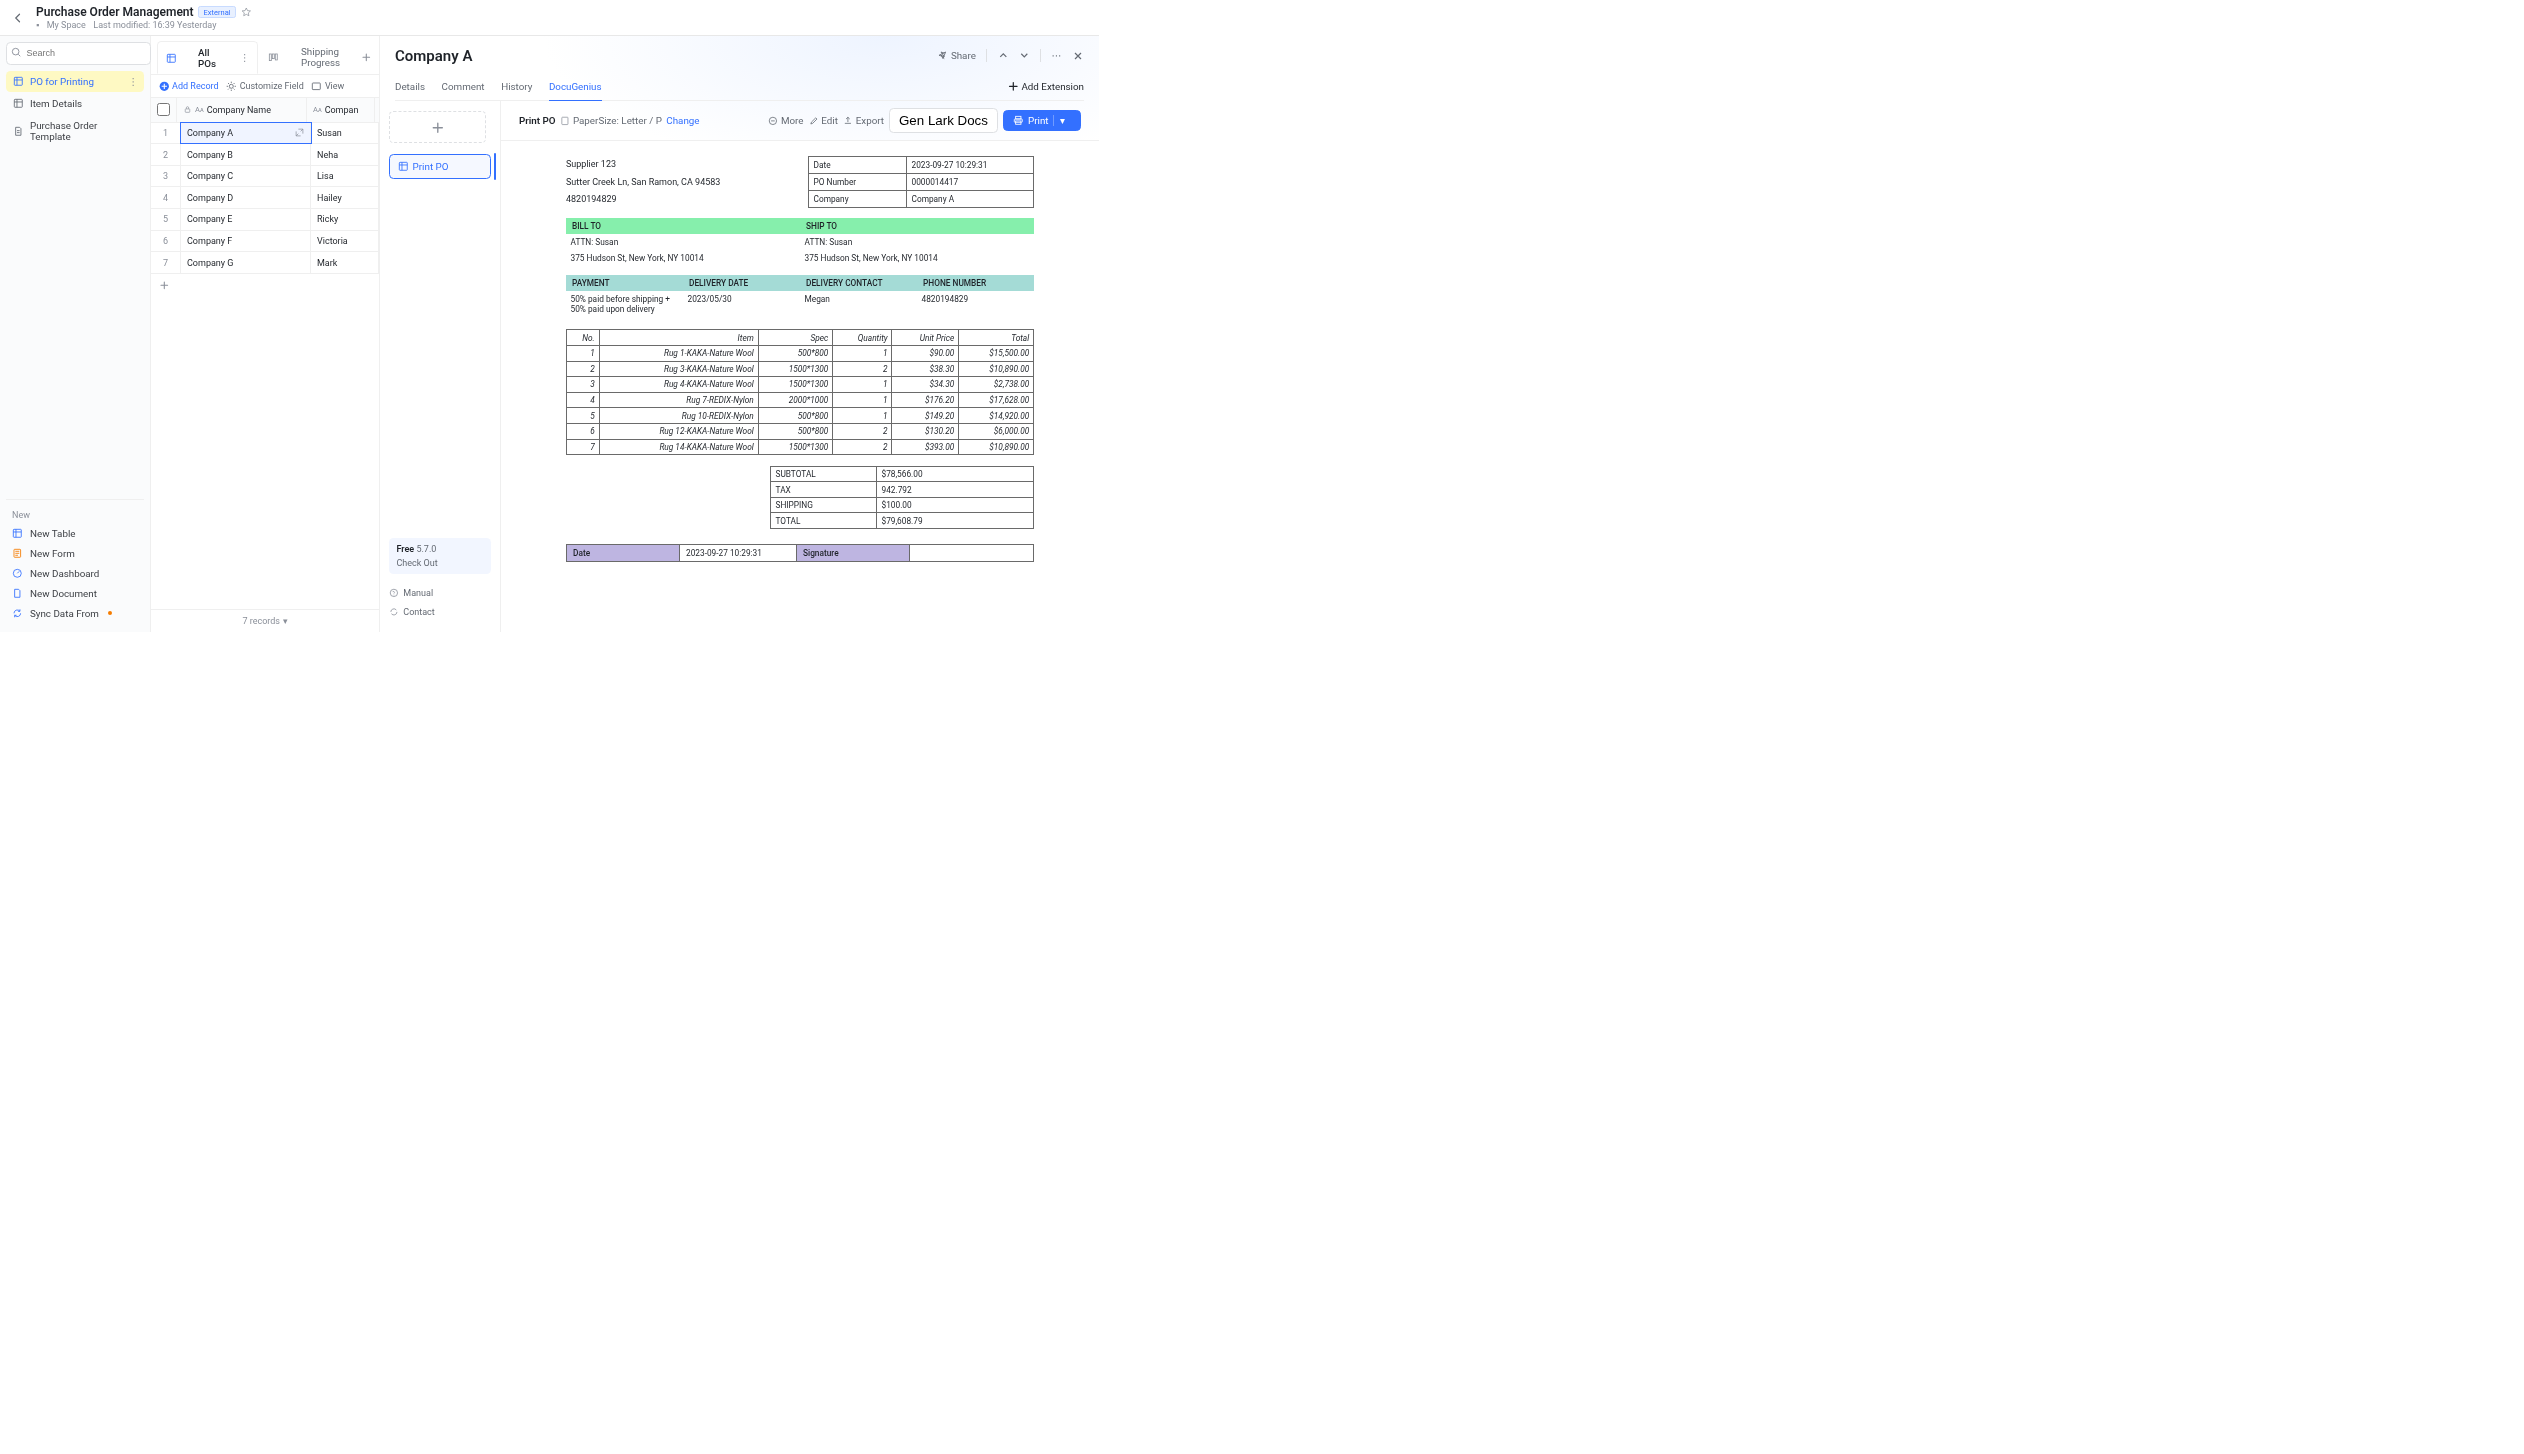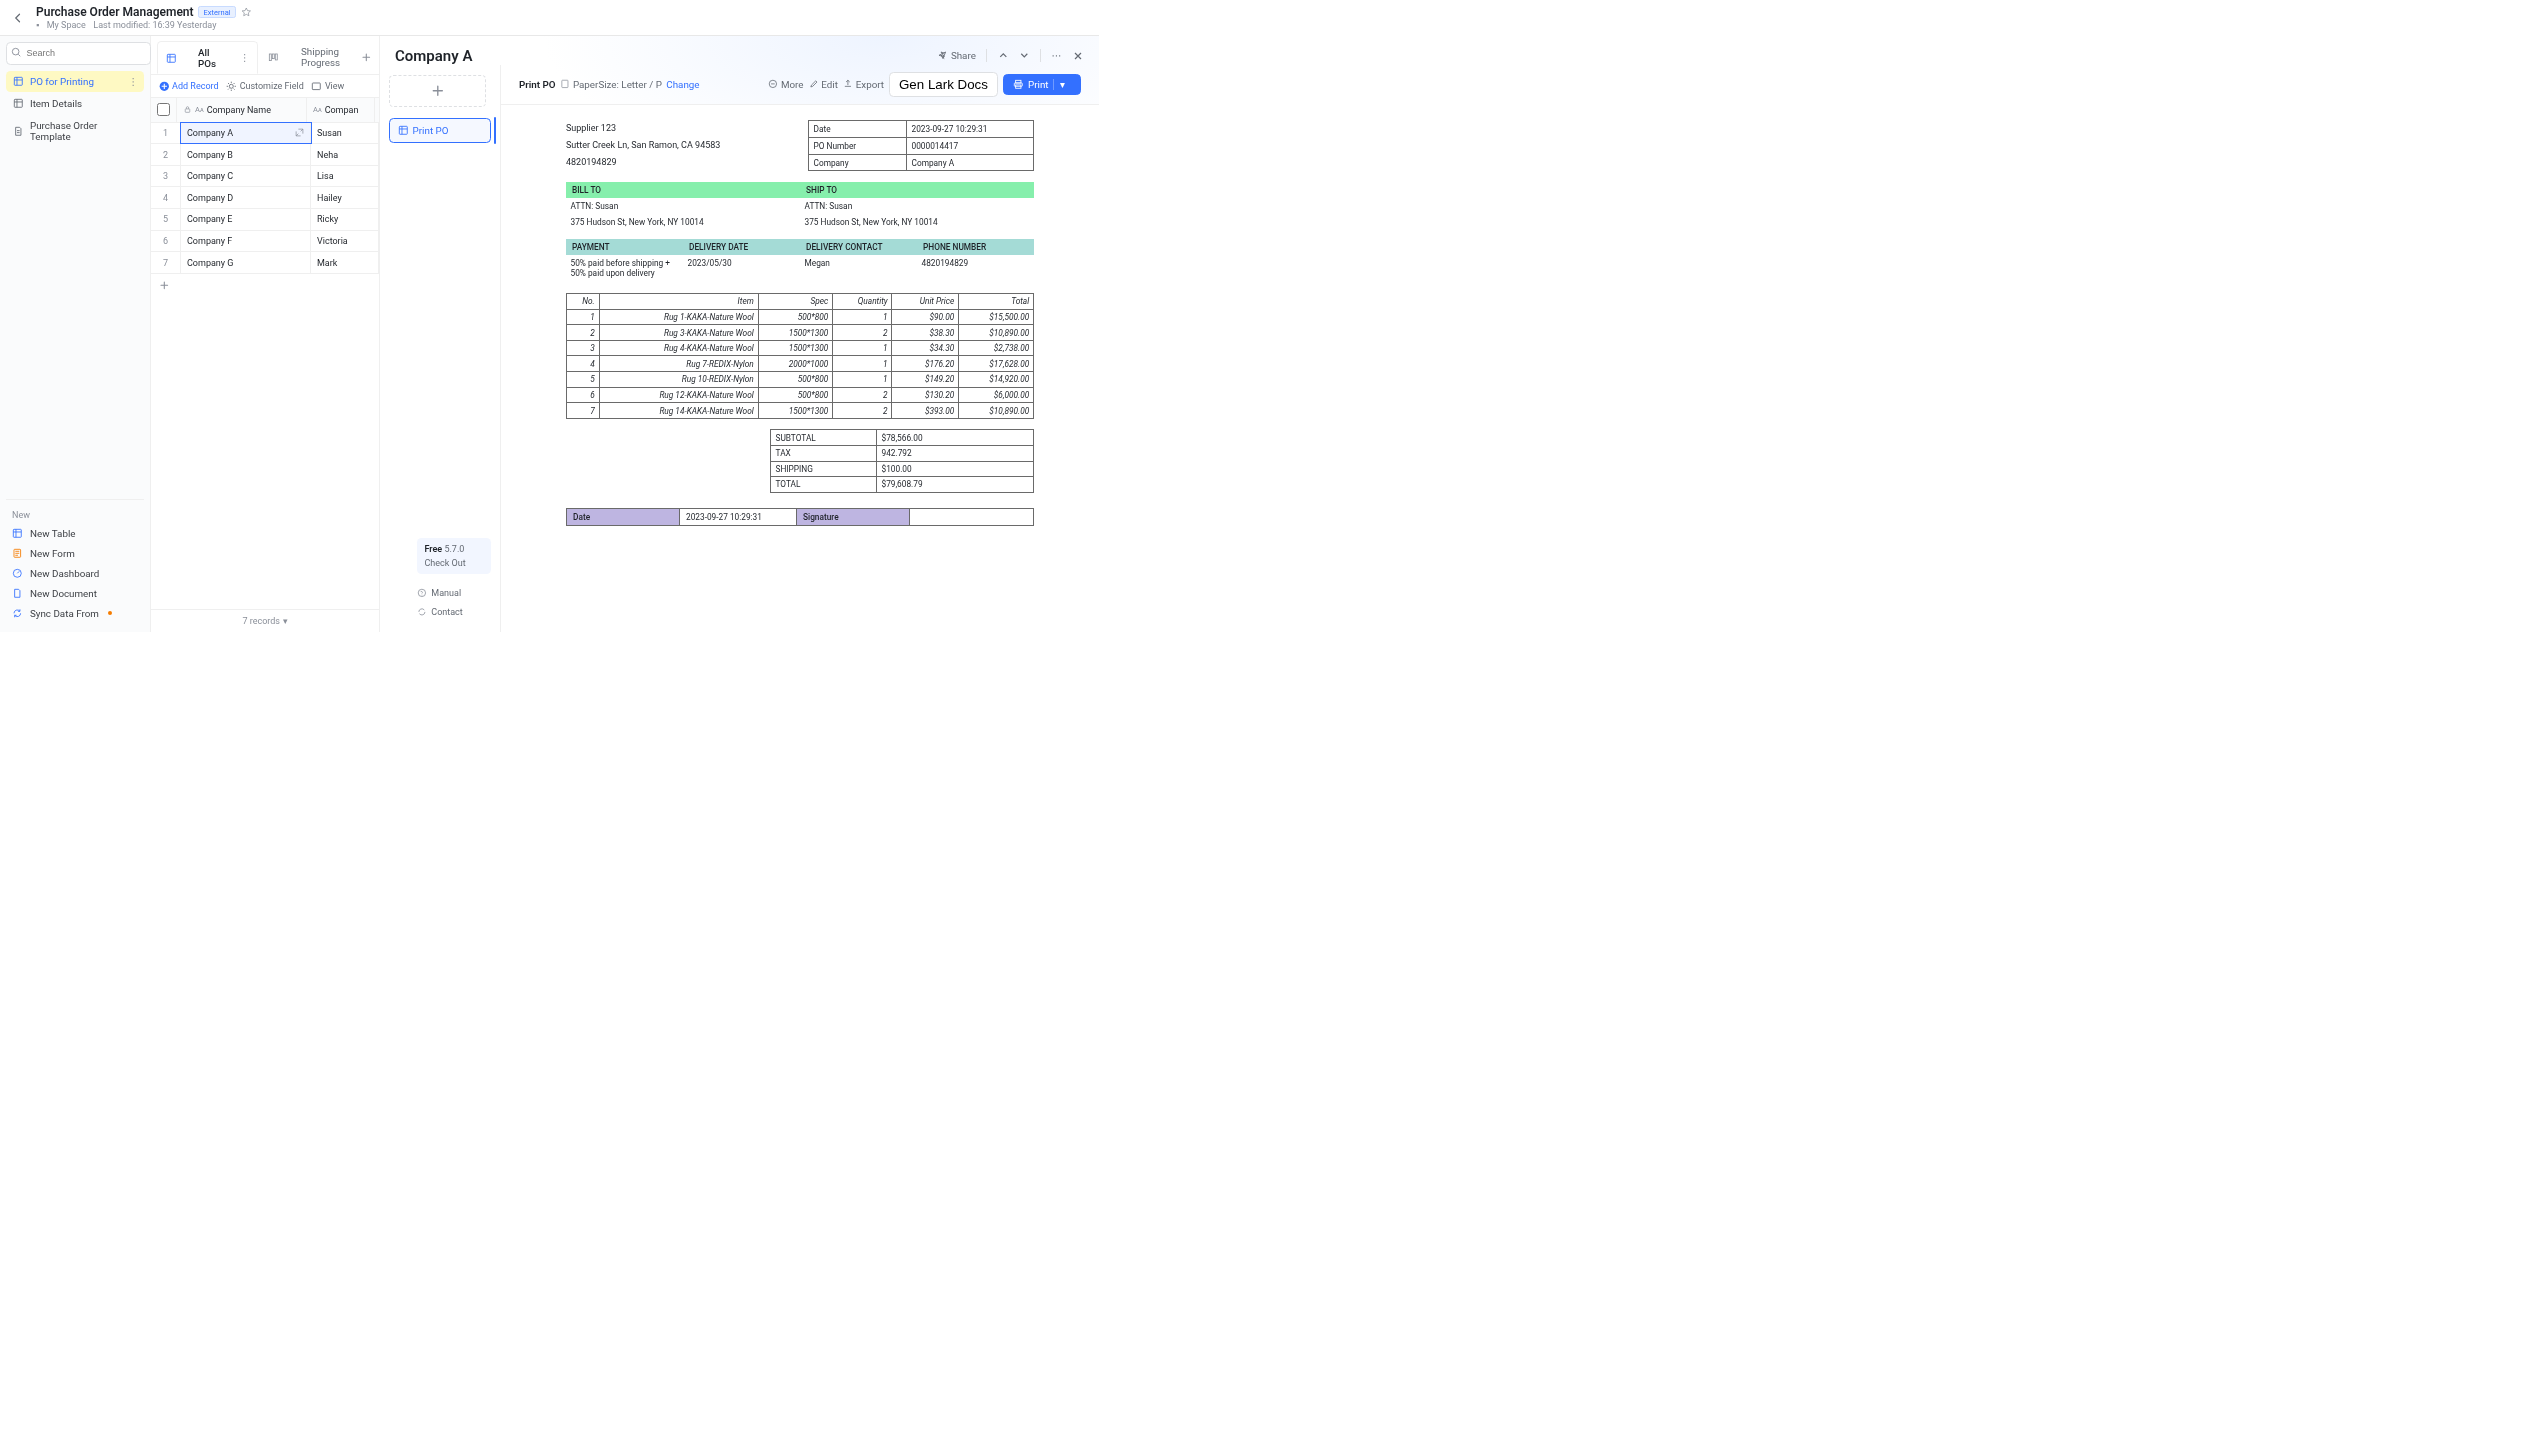--- a/index.html
+++ b/index.html
@@ -78,21 +78,21 @@
 .d-tab { padding: 6px 0 7.5px; font-size: 9.8px; color: #646a73; cursor: pointer; }
 .d-tab.active { color: #3370ff; border-bottom: 1.5px solid #3370ff; margin-bottom: -0.8px; }
 .add-ext { margin-left: auto; display: flex; align-items: center; gap: 3px; color: #1f2329; cursor: pointer; padding: 6px 0 7.5px; }
 
 .detail-body { display: flex; flex: 1; overflow: hidden; }
 .doc-sidebar { width: 121px; border-right: 0.8px solid #efefef; padding: 10.6px 9px; display: flex; flex-direction: column; background: transparent; }
 .plus-card { width: 97px; height: 32px; border: 0.8px dashed #dee0e3; border-radius: 4.5px; display: flex; align-items: center; justify-content: center; color: #8a8f99; cursor: pointer; margin-bottom: 10.6px; background: #fff; }
 .doc-card { border: 0.8px solid #3370ff; border-radius: 4.5px; padding: 6px 7.5px; display: flex; align-items: center; gap: 4.5px; color: #3370ff; background: #f5f8ff; cursor: pointer; position: relative; }
 .doc-card-sel { position: absolute; right: -6px; width: 2.3px; height: 27px; background: #3370ff; border-radius: 1.5px; }
 
-.doc-side-footer { margin-top: auto; margin-left: 28px; }
+.doc-side-footer { margin-top: auto; }
 .free-row { background: #f2f6ff; border-radius: 4.5px; padding: 6px 7.5px; font-size: 9px; color: #646a73; margin-bottom: 9px; display: flex; flex-direction: column; gap: 4.5px; }
 .free-row b { color: #1f2329; font-weight: 600; }
 .checkout-link { font-size: 9px; color: #646a73; }
 .help-link { display: flex; align-items: center; gap: 4.5px; padding: 4.5px 0; font-size: 9px; color: #646a73; cursor: pointer; }
 
 .doc-main { flex: 1; display: flex; flex-direction: column; }
 .doc-toolbar { display: flex; align-items: center; padding: 7.5px 18px; border-bottom: 0.8px solid #efefef; gap: 7.5px; }
 .doc-tb-left { display: flex; align-items: center; gap: 4.5px; font-size: 9.8px; }
 .doc-tb-left b { font-weight: 600; }
 .papersize { color: #646a73; display: flex; align-items: center; gap: 3px; }
@@ -419,20 +419,32 @@
                 <path d="M3 5l4 4 4-4" stroke="#646a73" stroke-width="1.6" fill="none"></path>
               </svg>
             </div>
           <div class="sep-v"></div>
           <div class="d-act">⋯</div>
           <div class="d-act">
               <svg width="12" height="12" viewBox="0 0 16 16">
                 <path d="M4 4l8 8M12 4l-8 8" stroke="#646a73" stroke-width="1.6"></path>
               </svg>
             </div>
+        </div>
+      </div>
+      <div class="d-tabs">
+        <div class="d-tab">Details</div>
+        <div class="d-tab">Comment</div>
+        <div class="d-tab">History</div>
+        <div class="d-tab active">DocuGenius</div>
+        <div class="add-ext">
+          <svg width="10.6" height="10.6" viewBox="0 0 14 14">
+              <path d="M7 2v10M2 7h10" stroke="#1f2329" stroke-width="1.6" stroke-linecap="round"></path>
+            </svg>
+          <span>Add Extension</span>
         </div>
       </div>
     </div>
 
     <div class="detail-body">
       <div class="doc-sidebar">
         <div class="plus-card">
           <svg width="13.6" height="13.6" viewBox="0 0 18 18">
               <path d="M9 3v12M3 9h12" stroke="#8a8f99" stroke-width="1.8" stroke-linecap="round"></path>
             </svg>

